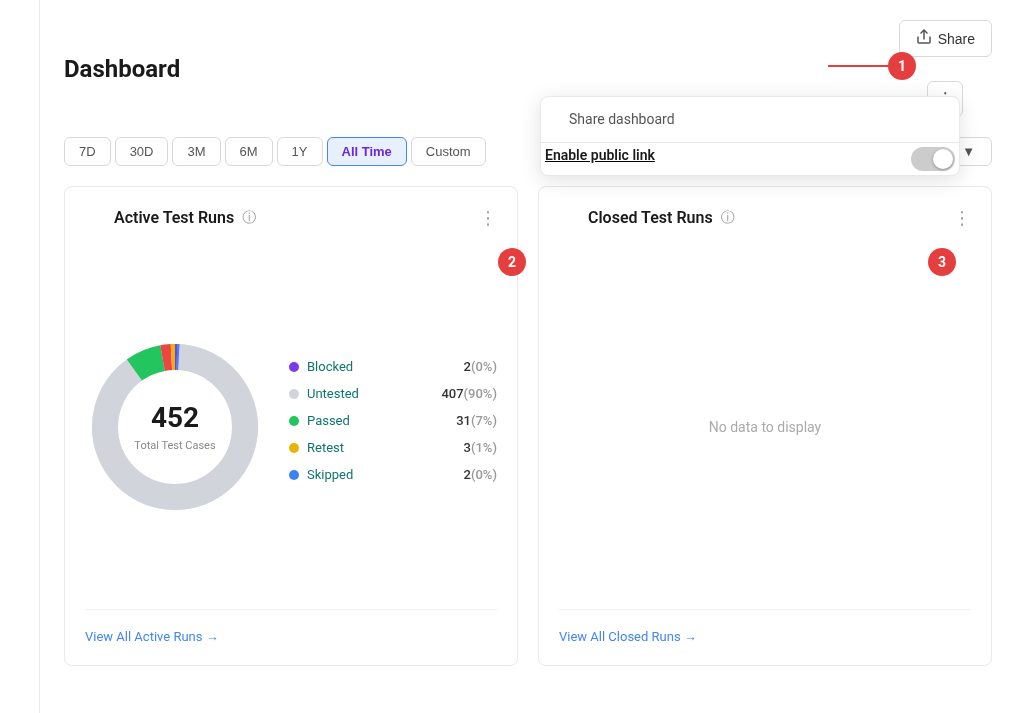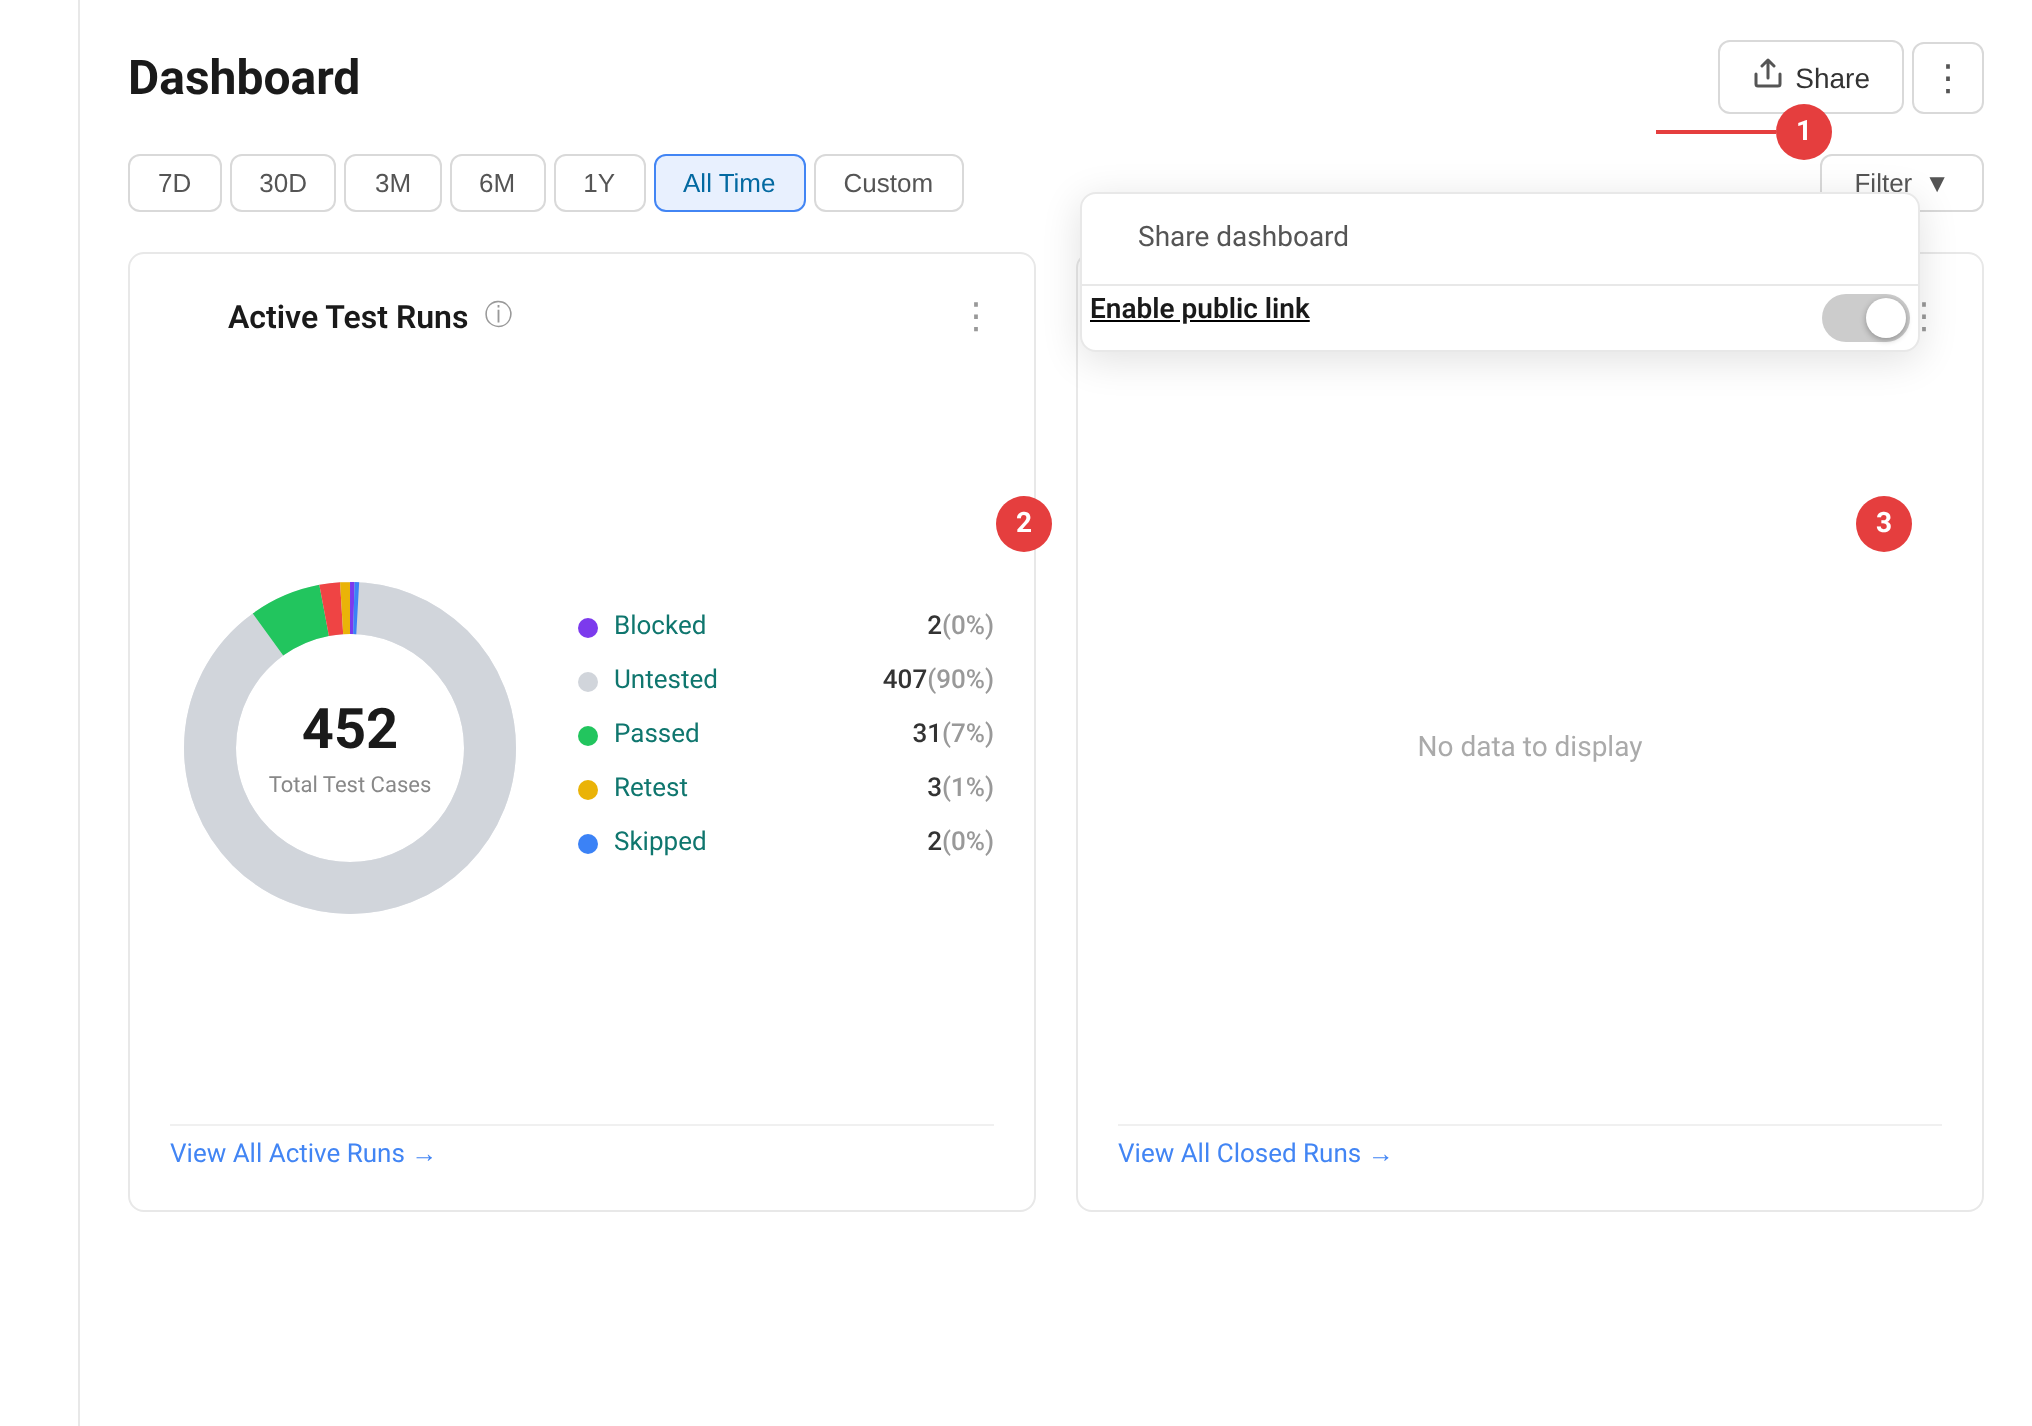--- a/index.html
+++ b/index.html
@@ -35,21 +35,22 @@
       margin-bottom: 20px;
     }
     .page-title {
       font-size: 24px;
       font-weight: 700;
       color: #1a1a1a;
     }
     .header-actions {
       display: flex;
       align-items: center;
-      gap: 4px;
+      gap: 24px;
+      flex-direction: column;
     }
     .share-button {
       display: flex;
       align-items: center;
       gap: 6px;
       padding: 8px 16px;
       border: 1px solid #d9d9d9;
       border-radius: 6px;
       background: #fff;
       cursor: pointer;
@@ -95,22 +96,22 @@
       border: 1px solid #d9d9d9;
       border-radius: 6px;
       background: #fff;
       cursor: pointer;
       font-size: 13px;
       color: #555;
     }
     .filter-btn.active {
       background: #e8f0fe;
       border-color: #4285f4;
-      color: #0369a1;
-      font-weight: 400;
+      color: #6d28d9;
+      font-weight: 700;
     }
     .filter-right {
       margin-left: auto;
     }
     .filter-main-btn {
       padding: 6px 16px;
       border: 1px solid #d9d9d9;
       border-radius: 6px;
       background: #fff;
       cursor: pointer;
@@ -214,21 +215,21 @@
       font-size: 13px;
       color: #0f766e;
     }
     .legend-value {
       font-size: 13px;
       color: #333;
       font-weight: 500;
     }
     .card-footer {
       margin-top: auto;
-      padding-top: 3px;
+      padding-top: 16px;
       border-top: 1px solid #f0f0f0;
     }
     .view-all-link {
       color: #4285f4;
       font-size: 13px;
       cursor: pointer;
       text-decoration: none;
     }
     .no-data {
       flex: 1;

